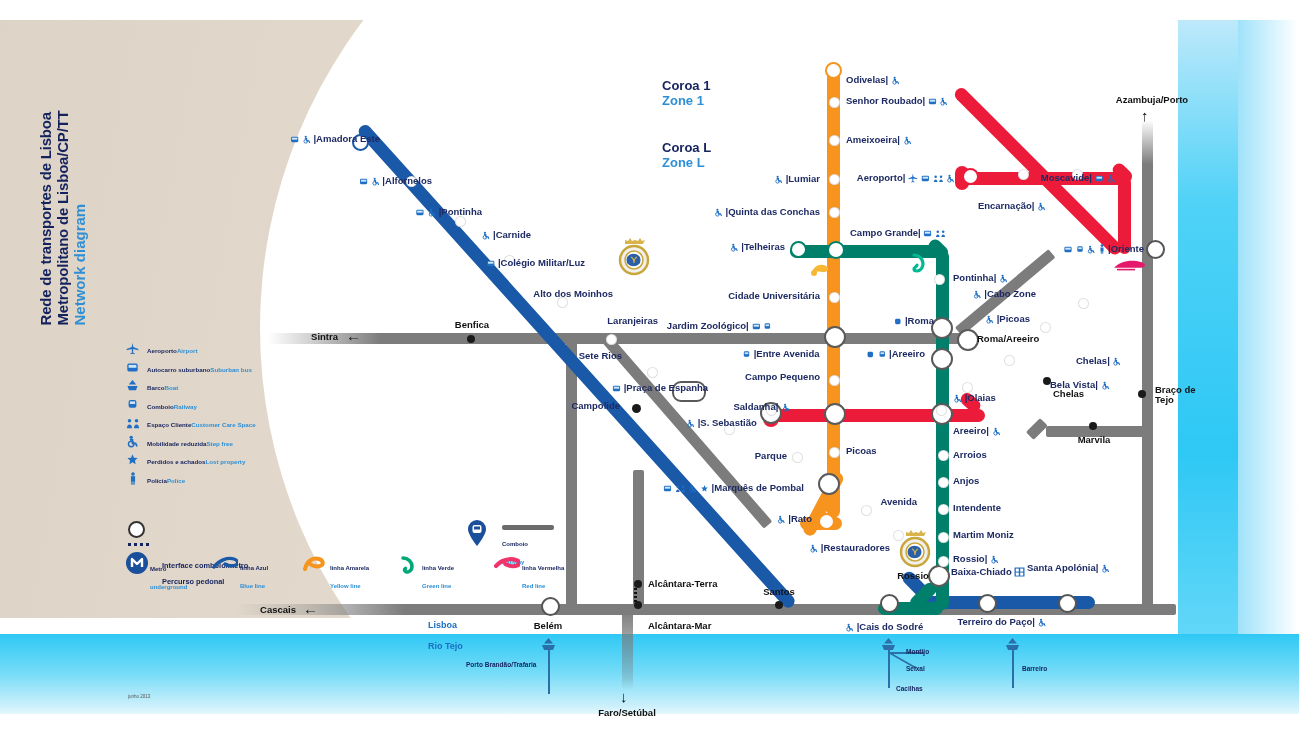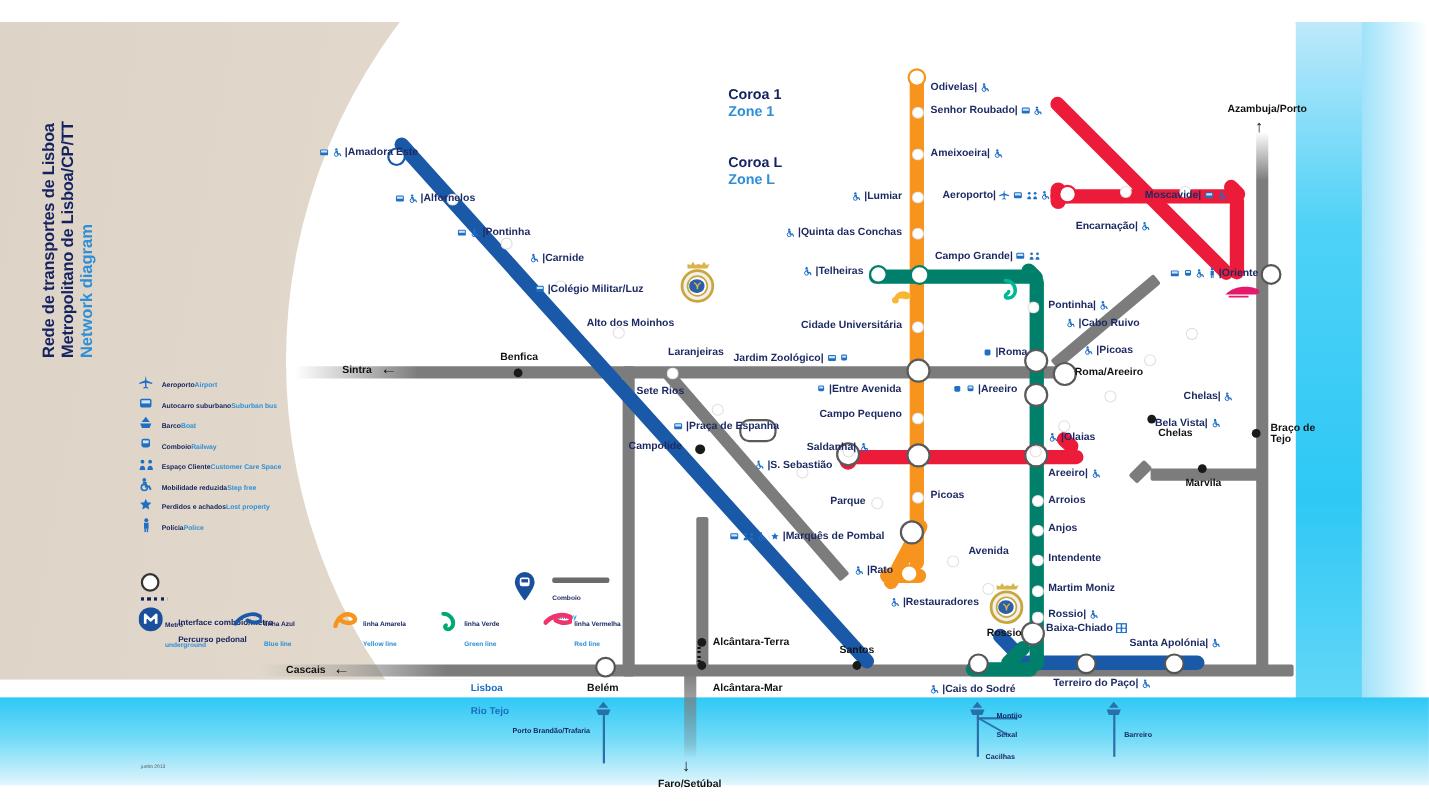--- a/index.html
+++ b/index.html
@@ -364,21 +364,21 @@
         </svg></span>
   </div>
   <div class="lbl c" style="left:1002px;top:616px">
     <span>Terreiro do Paço</span><span class="sep">|</span>
     <span class="ico"><svg width="9" height="9" viewBox="0 0 10 10">
           <circle cx="4" cy="2" r="1.2" fill="#1f6fc4"></circle>
           <path d="M3 4h2v2.5h2.5l1 2.3" stroke="#1f6fc4" stroke-width="1.2" fill="none"></path>
           <circle cx="4" cy="7" r="2" stroke="#1f6fc4" stroke-width="1" fill="none"></circle>
         </svg></span>
   </div>
-  <div class="lbl r" style="left:1110px;top:579px">
+  <div class="lbl r" style="left:1110px;top:562px">
     <span>Santa Apolónia</span><span class="sep">|</span>
     <span class="ico"><svg width="9" height="9" viewBox="0 0 10 10">
           <circle cx="4" cy="2" r="1.2" fill="#1f6fc4"></circle>
           <path d="M3 4h2v2.5h2.5l1 2.3" stroke="#1f6fc4" stroke-width="1.2" fill="none"></path>
           <circle cx="4" cy="7" r="2" stroke="#1f6fc4" stroke-width="1" fill="none"></circle>
         </svg></span>
   </div>
 
   <div class="lbl" style="left:846px;top:74px">
     <span>Odivelas</span><span class="sep">|</span>
@@ -593,21 +593,21 @@
         <path d="M2 9c5-6 14-8 22-7 5 .6 9 2.2 9 4.2 0 1.6-2.6 2.6-6 2.6H3z" fill="#e5186b"></path>
         <path d="M5 10.6h18" stroke="#e5186b" stroke-width="1.6"></path>
       </svg>
   </div>
   <div class="lbl r" style="left:1036px;top:288px">
     <span class="ico"><svg width="9" height="9" viewBox="0 0 10 10">
           <circle cx="4" cy="2" r="1.2" fill="#1f6fc4"></circle>
           <path d="M3 4h2v2.5h2.5l1 2.3" stroke="#1f6fc4" stroke-width="1.2" fill="none"></path>
           <circle cx="4" cy="7" r="2" stroke="#1f6fc4" stroke-width="1" fill="none"></circle>
         </svg></span>
-    <span class="sep">|</span><span>Cabo Ruivo</span>
+    <span class="sep">|</span><span>Cabo Zone</span>
   </div>
   <div class="lbl r" style="left:1030px;top:313px">
     <span class="ico"><svg width="9" height="9" viewBox="0 0 10 10">
           <circle cx="4" cy="2" r="1.2" fill="#1f6fc4"></circle>
           <path d="M3 4h2v2.5h2.5l1 2.3" stroke="#1f6fc4" stroke-width="1.2" fill="none"></path>
           <circle cx="4" cy="7" r="2" stroke="#1f6fc4" stroke-width="1" fill="none"></circle>
         </svg></span>
     <span class="sep">|</span><span>Picoas</span>
   </div>
   <div class="lbl" style="left:1076px;top:355px">

